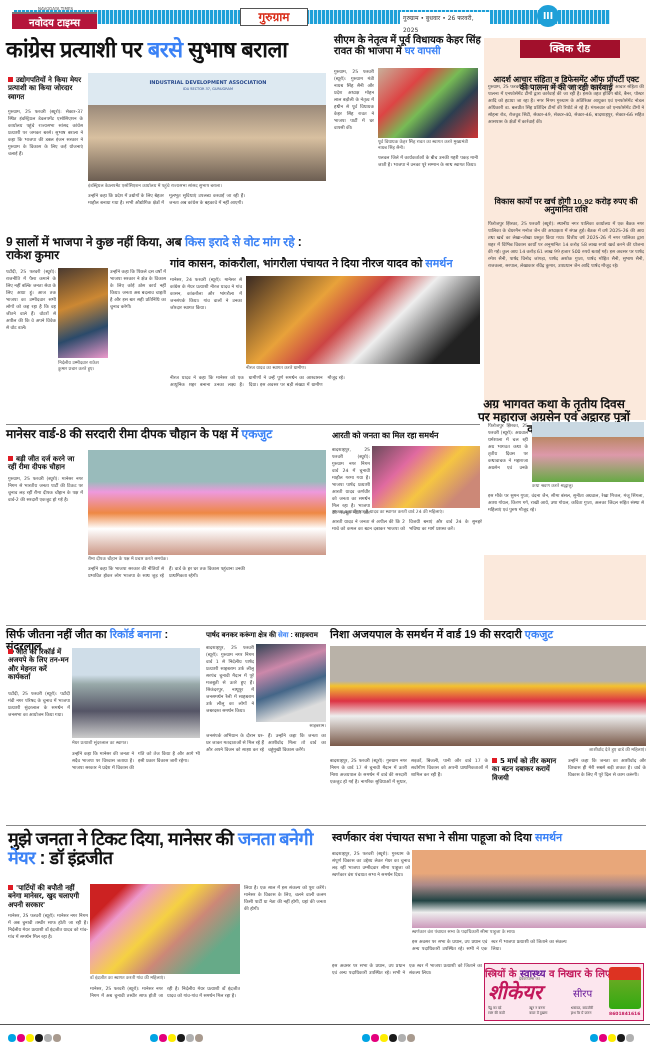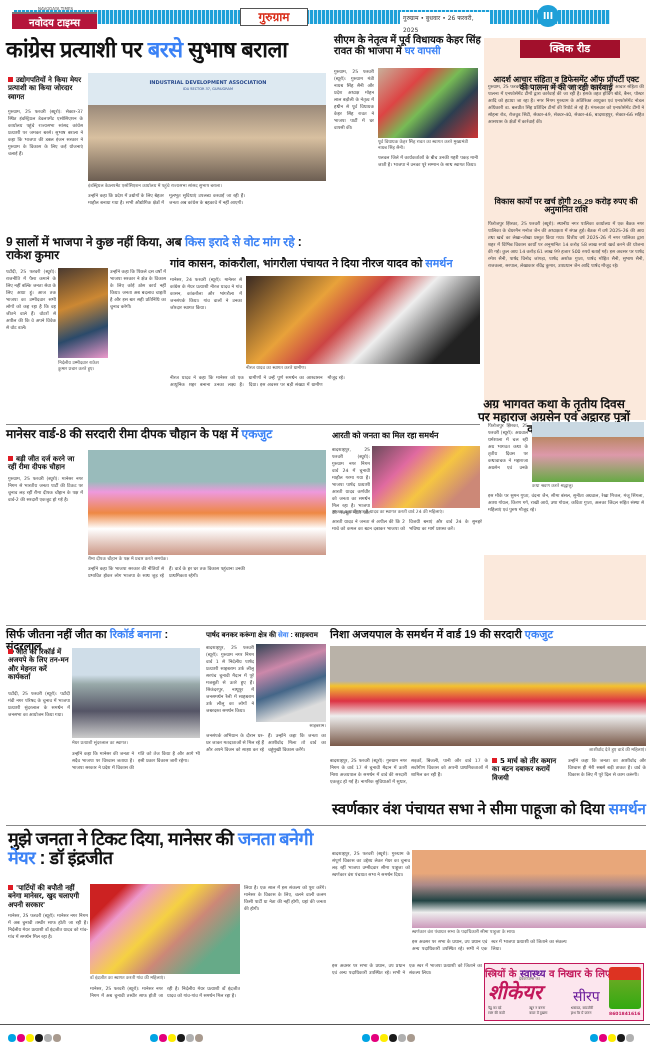--- a/index.html
+++ b/index.html
@@ -56,21 +56,21 @@
 </div>
 <div class="abs txt" style="left:334px;top:68px;width:40px;height:100px">गुरुग्राम, 25 फरवरी (ब्यूरो): गुरुग्राम मंत्री नायब सिंह सैनी और प्रदेश अध्यक्ष मोहन लाल बड़ौली के नेतृत्व में हथीन से पूर्व विधायक केहर सिंह रावत ने भाजपा पार्टी में घर वापसी की।</div>
 <div class="abs photo" style="left:378px;top:68px;width:100px;height:70px;background:linear-gradient(135deg,#c8b09a,#d44 30%,#7b5 50%,#2c3e50 70%,#c33)"></div>
 <div class="abs caption" style="left:378px;top:139px;width:100px">पूर्व विधायक केहर सिंह रावत का स्वागत करते मुख्यमंत्री नायब सिंह सैनी।</div>
 <div class="abs txt" style="left:378px;top:154px;width:100px;height:70px">पलवल जिले में कार्यकर्ताओं के बीच उनकी गहरी पकड़ मानी जाती है। भाजपा ने उनका पूरे सम्मान के साथ स्वागत किया।</div>
 
 <div class="abs box-peach" style="left:484px;top:38px;width:162px;height:382px"></div>
 <div class="abs qr-tag" style="left:520px;top:40px;width:100px;height:18px;font-size:11px;line-height:18px">क्विक रीड</div>
 <div class="abs hl" style="left:488px;top:76px;width:156px;font-size:8px;text-align:center">आदर्श आचार संहिता व डिफेसमेंट ऑफ प्रॉपर्टी एक्ट की पालना में की जा रही कार्रवाई</div>
 <div class="abs txt" style="left:488px;top:83px;width:156px;height:110px">गुरुग्राम, 25 फरवरी (ब्यूरो): निकाय चुनावों के चलते गुरुग्राम में लागू आदर्श आचार संहिता की पालना में एनफोर्समेंट टीमों द्वारा कार्रवाई की जा रही है। इसके तहत होर्डिंग बोर्ड, बैनर, पोस्टर आदि को हटाया जा रहा है। नगर निगम गुरुग्राम के अतिरिक्त आयुक्त एवं एनफोर्समेंट नोडल अधिकारी डा. बलप्रीत सिंह प्रतिदिन टीमों की रिपोर्ट ले रहे हैं। मंगलवार को एनफोर्समेंट टीमों ने सोहना रोड, रोजवुड सिटी, सेक्टर-49, सेक्टर-40, सेक्टर-46, बादशाहपुर, सेक्टर-66 सहित आसपास के क्षेत्रों में कार्रवाई की।</div>
-<div class="abs hl" style="left:488px;top:198px;width:156px;font-size:8px;text-align:center">विकास कार्यों पर खर्च होगी 26.29 करोड़ रुपए की अनुमानित राशि</div>
+<div class="abs hl" style="left:488px;top:198px;width:156px;font-size:8px;text-align:center">विकास कार्यों पर खर्च होगी 10.92 करोड़ रुपए की अनुमानित राशि</div>
 <div class="abs txt" style="left:488px;top:220px;width:156px;height:175px">फिरोजपुर झिरका, 25 फरवरी (ब्यूरो): स्थानीय नगर पालिका कार्यालय में एक बैठक नगर पालिका के चेयरमैन मनोज जैन की अध्यक्षता में संपन्न हुई। बैठक में वर्ष 2025-26 की आय तथा खर्च का लेखा-जोखा प्रस्तुत किया गया। वित्तीय वर्ष 2025-26 में नगर पालिका द्वारा शहर में विभिन्न विकास कार्यों पर अनुमानित 14 करोड़ 58 लाख रुपये खर्च करने की योजना की गई। कुल आय 14 करोड़ 61 लाख 99 हजार 500 रुपये बताई गई। इस अवसर पर पार्षद रमेश सैनी, पार्षद विनोद जांगड़ा, पार्षद अशोक गुप्ता, पार्षद मोहित सैनी, सुभाष सैनी, राजकला, सरपाल, लेखाकार रविंद्र कुमार, उपप्रधान जैन आदि पार्षद मौजूद रहे।</div>
 <div class="abs hl" style="left:476px;top:398px;width:156px;font-size:12px;text-align:center">अग्र भागवत कथा के तृतीय दिवस पर महाराज अग्रसेन एवं अट्ठारह पुत्रों का व्याख्यान</div>
 
 <div class="abs txt" style="left:488px;top:422px;width:40px;height:50px">फिरोजपुर झिरका, 25 फरवरी (ब्यूरो): अग्रवाल धर्मशाला में चल रही अग्र भागवत कथा के तृतीय दिवस पर कथावाचक ने महाराजा अग्रसेन एवं उनके अट्ठारह पुत्रों के जीवन पर प्रकाश डाला। कथा में बड़ी संख्या में श्रद्धालु उपस्थित रहे।</div>
 <div class="abs photo" style="left:532px;top:422px;width:112px;height:60px;background:linear-gradient(180deg,#c9d8e2 0 25%,#b86 25%,#d9a 55%,#6a4)"></div>
 <div class="abs caption" style="left:532px;top:483px;width:112px">कथा श्रवण करते श्रद्धालु।</div>
 <div class="abs txt" style="left:488px;top:492px;width:156px;height:100px">इस मौके पर सुमन गुप्ता, वंदना जैन, सीमा बंसल, सुनीता अग्रवाल, रेखा मित्तल, मंजू सिंगला, आशा गोयल, किरण गर्ग, राखी आर्य, उषा गोयल, कविता गुप्ता, अलका जिंदल सहित संस्था से महिलाएं एवं पुरुष मौजूद रहे।</div>
 <div class="abs box-peach" style="left:484px;top:555px;width:162px;height:65px"></div>
 
 <div class="abs hl" style="left:6px;top:236px;width:320px;font-size:12px">
@@ -139,36 +139,36 @@
 <div class="abs hl" style="left:8px;top:830px;width:320px;font-size:18px;letter-spacing:-0.5px">
   <span>मुझे जनता ने टिकट दिया, मानेसर की </span><span class="red">जनता बनेगी मेयर</span><span> : डॉ इंद्रजीत</span>
 </div>
 <div class="abs sub" style="left:8px;top:884px;width:80px">'पार्टियों की बपौती नहीं बनेगा मानेसर, खुद चलाएगी अपनी सरकार'</div>
 <div class="abs txt" style="left:8px;top:912px;width:80px;height:110px">मानेसर, 25 फरवरी (ब्यूरो): मानेसर नगर निगम में अब चुनावी तस्वीर साफ होती जा रही है। निर्दलीय मेयर प्रत्याशी डॉ इंद्रजीत यादव को गांव-गांव में समर्थन मिल रहा है।</div>
 <div class="abs photo" style="left:90px;top:884px;width:150px;height:90px;background:linear-gradient(135deg,#c22 0 15%,#e9c 25%,#f5d142 45%,#c87 60%,#6a8 80%)"></div>
 <div class="abs caption" style="left:90px;top:975px;width:150px">डॉ इंद्रजीत का स्वागत करती गांव की महिलाएं।</div>
 <div class="abs txt" style="left:90px;top:985px;width:150px;height:38px;column-count:2;column-gap:4px">मानेसर, 25 फरवरी (ब्यूरो): मानेसर नगर निगम में अब चुनावी तस्वीर साफ होती जा रही है। निर्दलीय मेयर प्रत्याशी डॉ इंद्रजीत यादव को गांव-गांव में समर्थन मिल रहा है।</div>
 <div class="abs txt" style="left:244px;top:884px;width:82px;height:138px">लिया है। एक साल में इस संकल्प को पूरा करेंगे। मानेसर के विकास के लिए, चलने वाली कलम किसी पार्टी या नेता की नहीं होगी, यहां की जनता की होगी।</div>
 
-<div class="abs hl" style="left:332px;top:801px;width:314px;font-size:15px">
+<div class="abs hl" style="left:332px;top:832px;width:314px;font-size:11px">
   <span>स्वर्णकार वंश पंचायत सभा ने सीमा पाहूजा को दिया </span><span class="red">समर्थन</span>
 </div>
 <div class="abs txt" style="left:332px;top:850px;width:78px;height:110px">बादशाहपुर, 25 फरवरी (ब्यूरो): गुरुग्राम के संपूर्ण विकास का उद्देश्य लेकर मेयर का चुनाव लड़ रहीं भाजपा उम्मीदवार सीमा पाहूजा को स्वर्णकार वंश पंचायत सभा ने समर्थन दिया।</div>
 <div class="abs photo" style="left:412px;top:850px;width:234px;height:78px;background:linear-gradient(180deg,#e8a77a 0 30%,#a88 45%,#244 65%,#eee 80%,#c9b)"></div>
 <div class="abs caption" style="left:412px;top:929px;width:234px">स्वर्णकार वंश पंचायत सभा के पदाधिकारी सीमा पाहूजा के साथ।</div>
 <div class="abs txt" style="left:412px;top:938px;width:234px;height:22px;column-count:3;column-gap:4px">इस अवसर पर सभा के प्रधान, उप प्रधान एवं अन्य पदाधिकारी उपस्थित रहे। सभी ने एक स्वर में भाजपा प्रत्याशी को जिताने का संकल्प लिया।</div>
 <div class="abs txt" style="left:332px;top:962px;width:150px;height:60px;column-count:2;column-gap:4px">इस अवसर पर सभा के प्रधान, उप प्रधान एवं अन्य पदाधिकारी उपस्थित रहे। सभी ने एक स्वर में भाजपा प्रत्याशी को जिताने का संकल्प लिया।</div>
 
 <div class="abs ad">
   <div style="position:absolute;left:0;top:2px;font-size:10px;font-weight:bold;color:#c2185b">
     <span>स्त्रियों के </span><span style="color:#6a1b9a">स्वास्थ्य</span><span> व </span><span>निखार</span><span> के लिए</span>
   </div>
   <div style="position:absolute;left:34px;top:12px;font-size:4px;color:#555">देवकीपल्स का</div>
   <div style="position:absolute;left:3px;top:14px;font-size:20px;font-weight:bold;color:#c2185b;font-style:italic">शीकेयर</div>
-  <div style="position:absolute;left:88px;top:22px;font-size:14px;color:#6a1b9a">सीरप</div>
+  <div style="position:absolute;left:88px;top:22px;font-size:10px;color:#6a1b9a">सीरप</div>
   <div style="position:absolute;left:124px;top:3px;width:32px;height:42px;background:linear-gradient(180deg,#d32 0 30%,#6a2 30%,#3a1 100%);border-radius:3px"></div>
   <div style="position:absolute;left:3px;top:42px;width:120px;font-size:3.5px;line-height:5px;color:#333;column-count:3">
     <div>पेडू का दर्द</div>
       <div>रक्त की कमी</div>
     <div>खून न बनना</div>
       <div>कमर में दुखना</div>
     <div>थकावट, कमजोरी</div>
       <div>हाथ पैर में जलन</div>
   </div>
   <div style="position:absolute;left:124px;top:47px;font-size:4.5px;font-weight:bold;color:#c2185b">8601841616</div>

